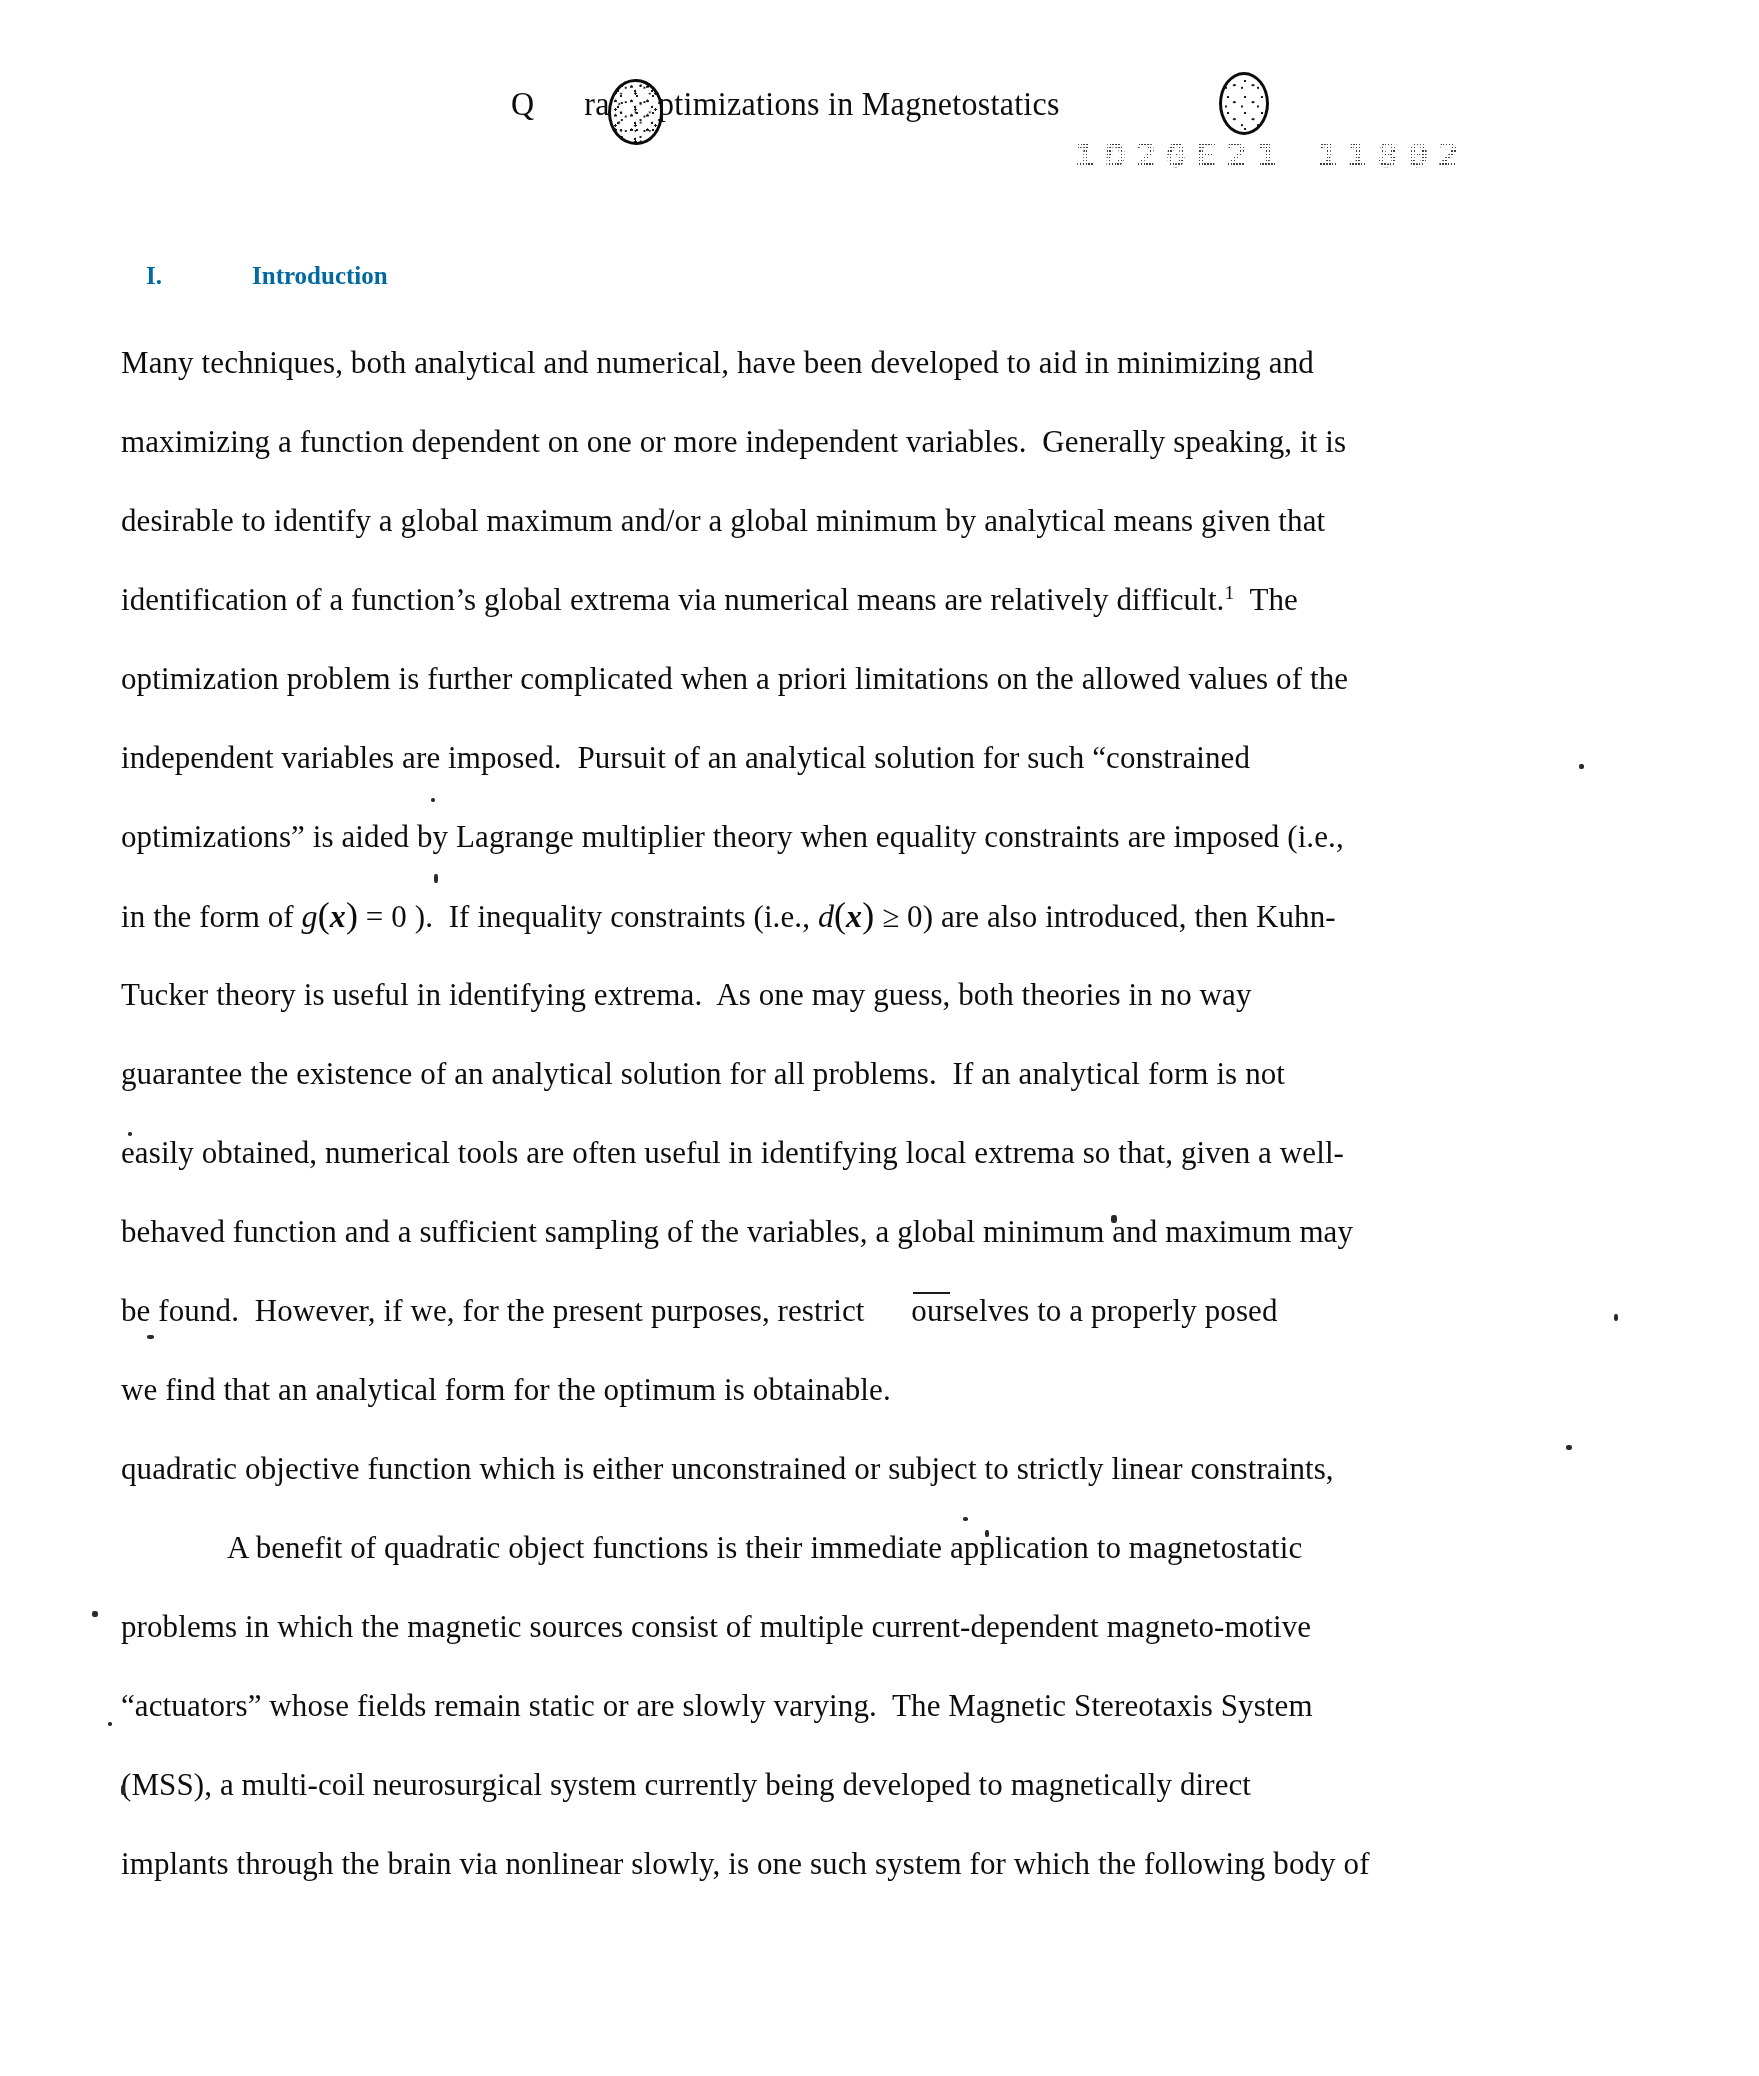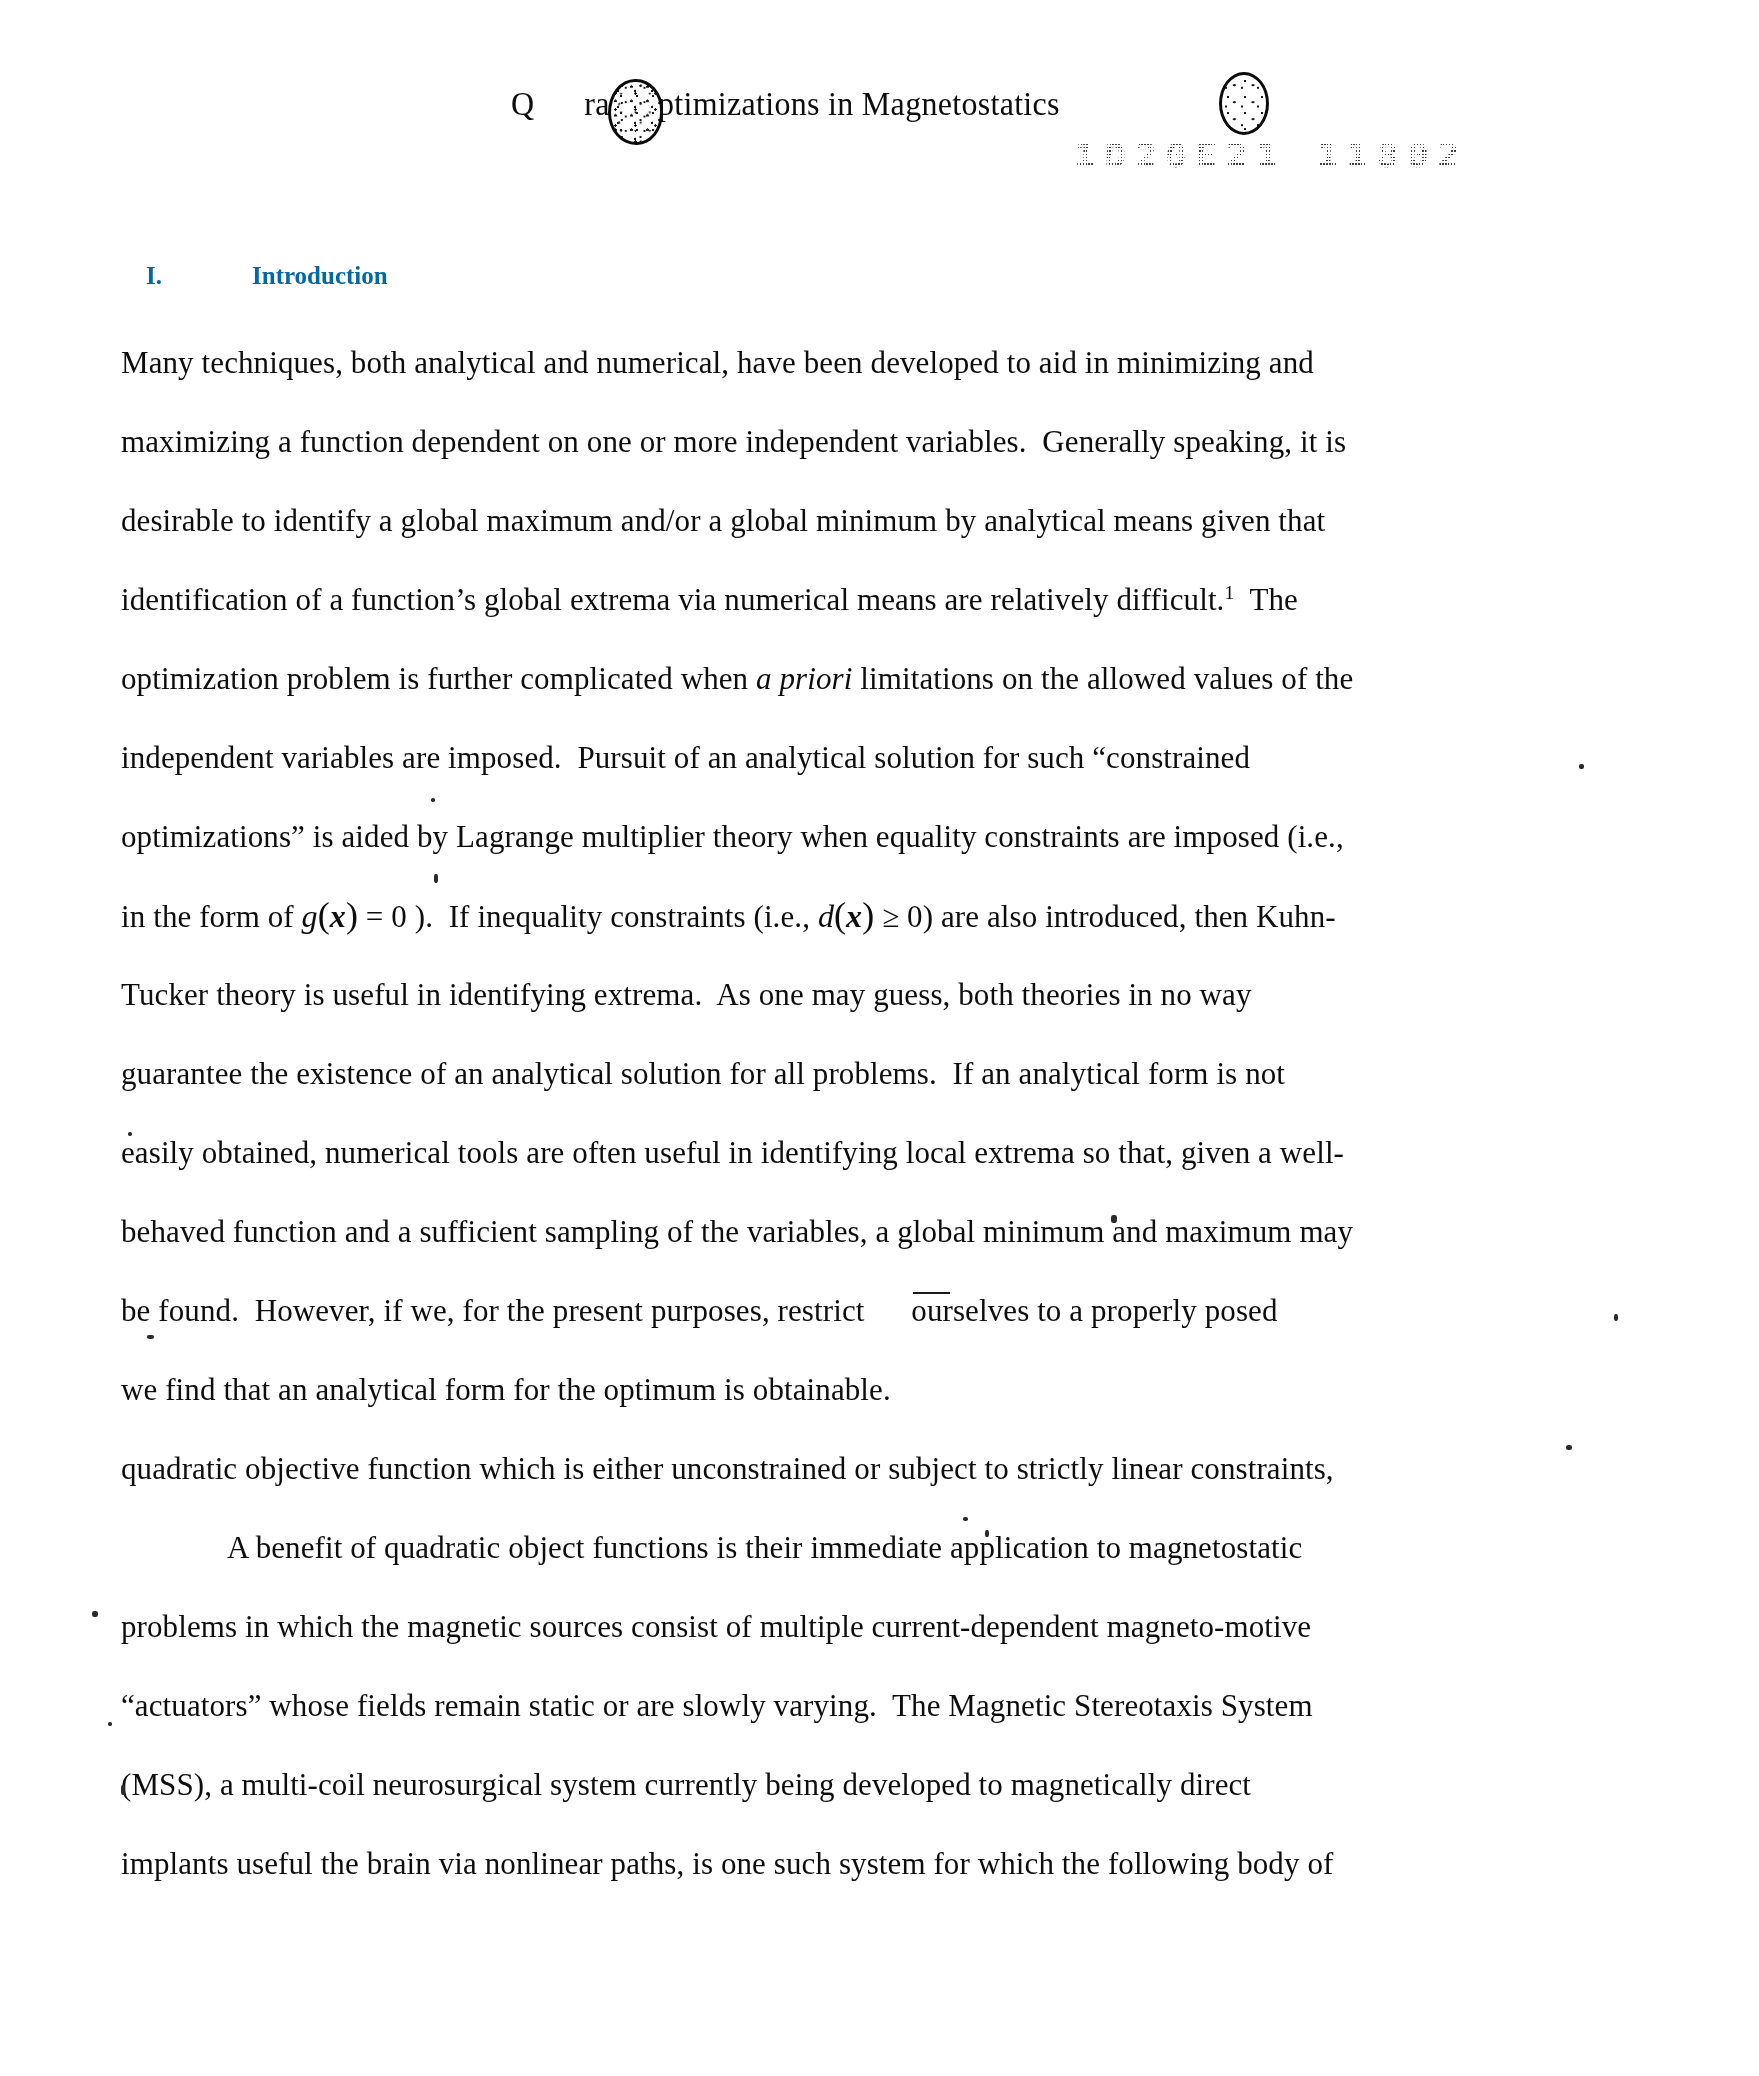--- a/index.html
+++ b/index.html
@@ -130,21 +130,21 @@
     font-size: 31px;
     line-height: 79px;
     height: 79px;
     color: #0d0d0d;
     white-space: pre-wrap;
     letter-spacing: 0.1px;
   }
 
   .line.indent { text-indent: 106px; }
 
-  .it { font-style: italic; }
+  .it { }
 
   .mathvar {
     font-family: "Liberation Serif", "DejaVu Serif", serif;
     font-style: italic;
     font-size: 32px;
   }
   .mathbold {
     font-style: italic;
     font-weight: bold;
     font-size: 32px;
@@ -222,21 +222,21 @@
 
       <div class="line">we find that an analytical form for the optimum is obtainable.</div>
       <div class="line">quadratic objective function which is either unconstrained or subject to strictly linear constraints,</div>
     </div>
 
     <div>
       <div class="line indent">A benefit of quadratic object functions is their immediate application to magnetostatic</div>
       <div class="line">problems in which the magnetic sources consist of multiple current-dependent magneto-motive</div>
       <div class="line">“actuators” whose fields remain static or are slowly varying.  The Magnetic Stereotaxis System</div>
       <div class="line">(MSS), a multi-coil neurosurgical system currently being developed to magnetically direct</div>
-      <div class="line">implants useful the brain via nonlinear paths, is one such system for which the following body of</div>
+      <div class="line">implants through the brain via nonlinear slowly, is one such system for which the following body of</div>
     </div>
 
   </div>
 
   <div class="speck" style="left:1579px; top:764px; width:5px; height:5px;"></div>
   <div class="speck" style="left:1614px; top:1314px; width:3.6px; height:7.2px;"></div>
   <div class="speck" style="left:1566px; top:1445px; width:5.8px; height:5px;"></div>
   <div class="speck" style="left:92px; top:1611px; width:5.8px; height:5.8px;"></div>
   <div class="speck" style="left:108px; top:1722px; width:4.3px; height:4.3px;"></div>
   <div class="speck" style="left:147px; top:1335px; width:6.5px; height:3.6px;"></div>

